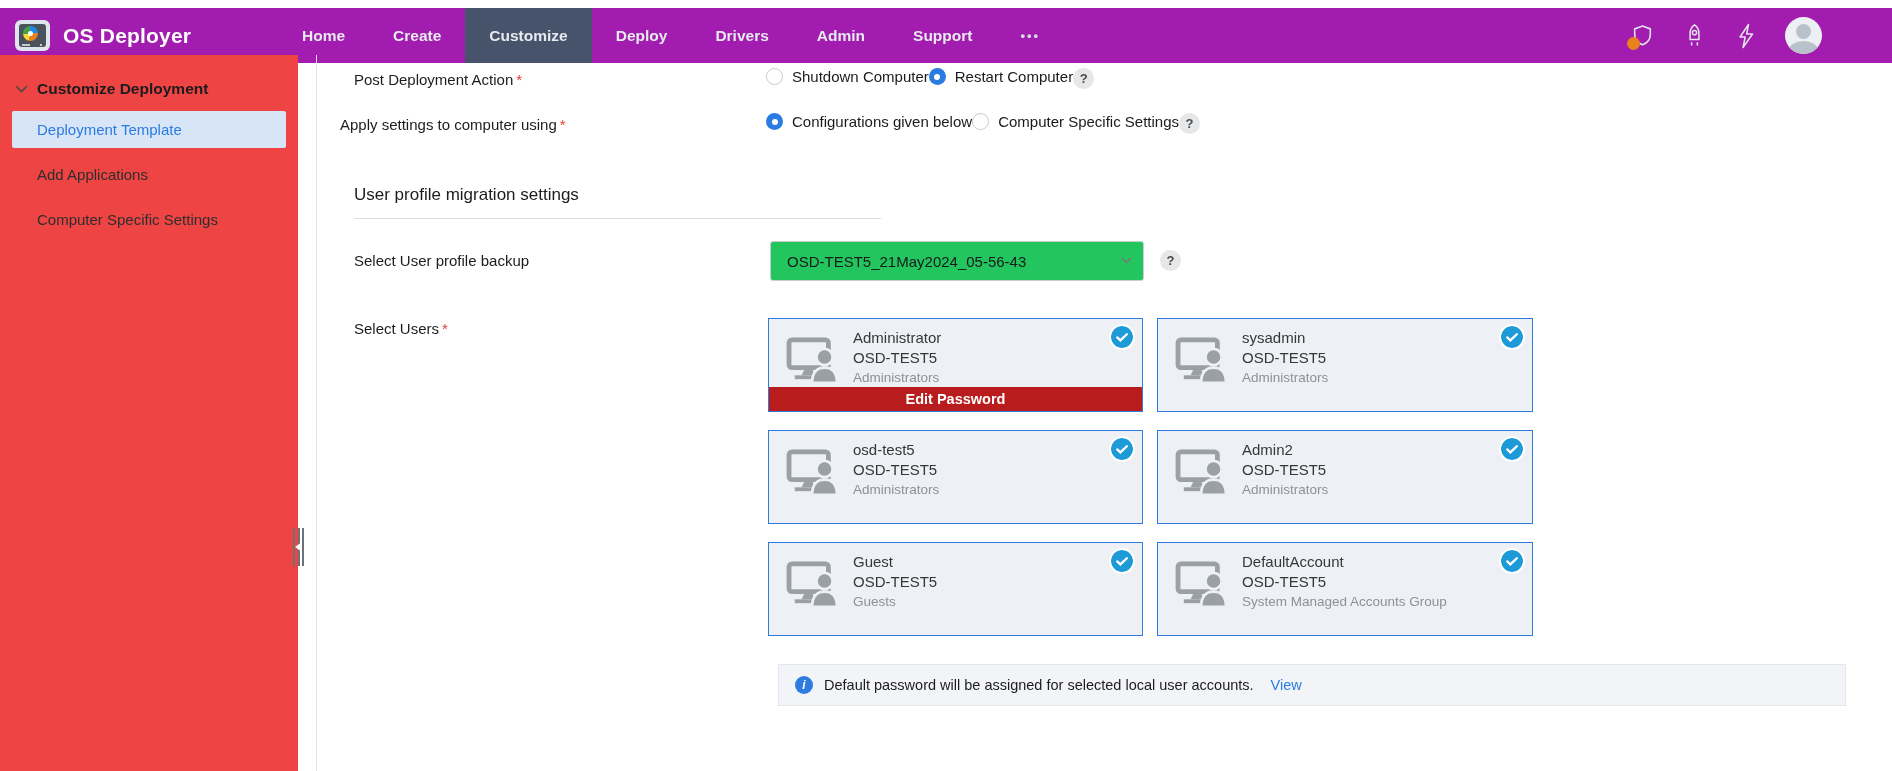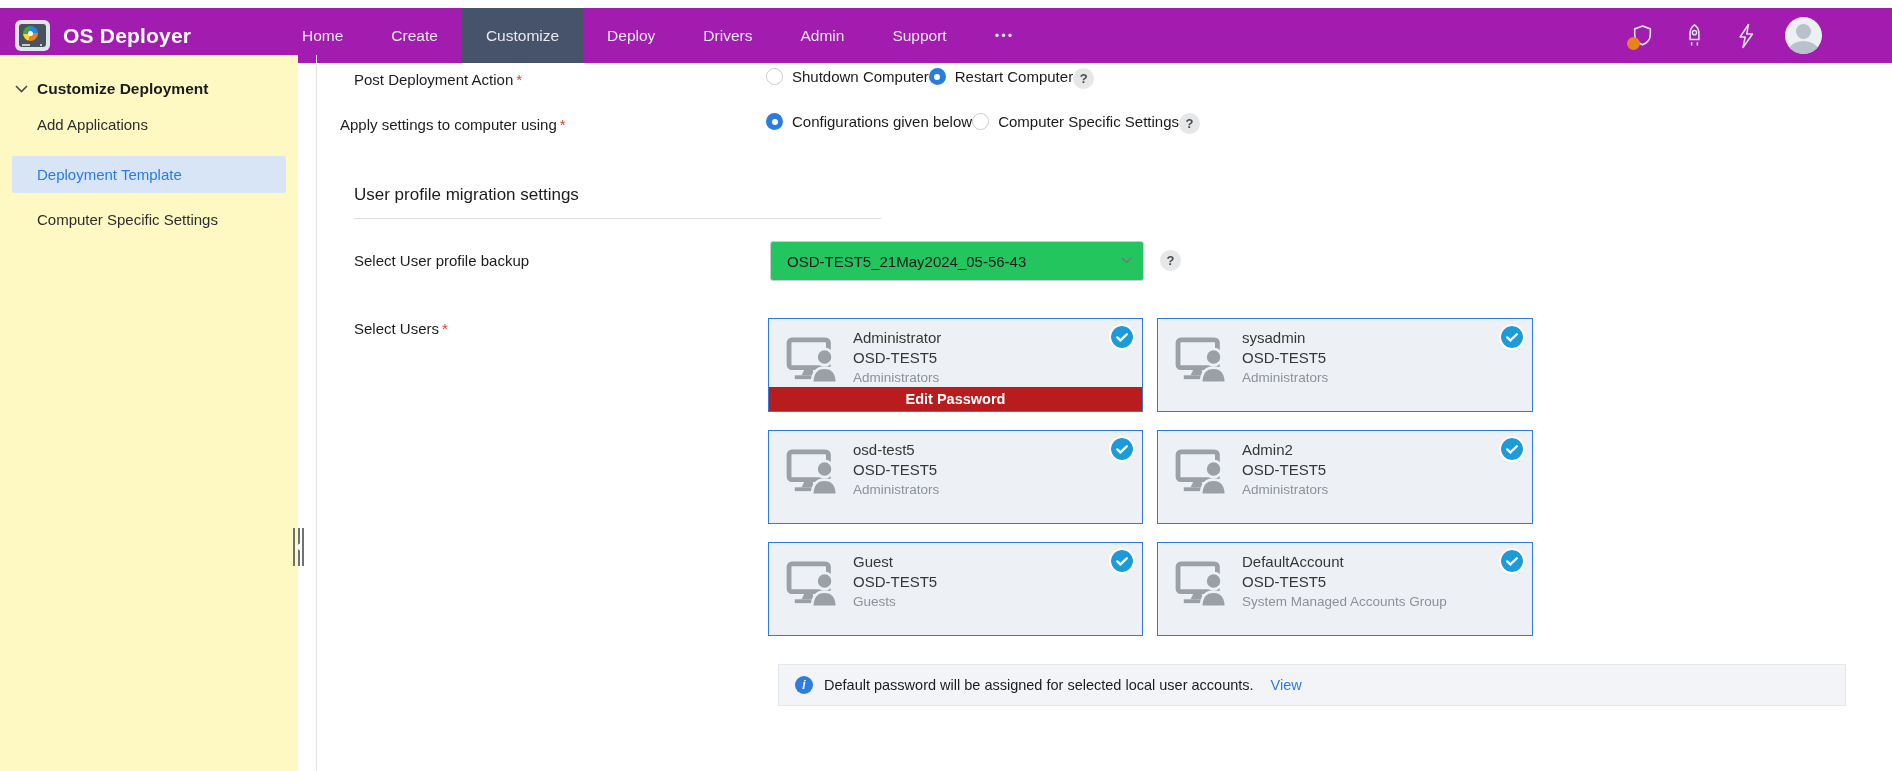--- a/index.html
+++ b/index.html
@@ -12,35 +12,35 @@
   .brand { display:flex; align-items:center; gap:13px; padding-left:15px; width:250px; cursor:pointer; }
   .logo { position:relative; width:35px; height:31px; background:#dfe5ec; border-radius:6px; }
   .logo .drive { position:absolute; left:4px; top:4px; width:27px; height:23px; background:#4c525c; border-radius:3px; }
   .logo .disc { position:absolute; left:8px; top:6px; width:15px; height:15px; border-radius:50%;
       background:conic-gradient(#1e88e5 0 25%, #e8821e 25% 55%, #fdd835 55% 75%, #43a047 75% 100%); }
   .logo .disc::after { content:""; position:absolute; left:5px; top:5px; width:5px; height:5px; border-radius:50%; background:#fff; }
   .logo .slot { position:absolute; left:7px; bottom:5px; width:8px; height:2px; background:#c7ccd3; }
   .logo .dot  { position:absolute; right:8px; bottom:5px; width:2px; height:2px; background:#c7ccd3; }
   .brand-title { color:#fff; font-size:21px; font-weight:bold; letter-spacing:.2px; }
   .menu { display:flex; align-items:stretch; margin-left:28px; }
-  .menu-item { display:flex; align-items:center; padding:10px 24px; color:#e7eaef; font-size:15.5px; cursor:pointer; }
+  .menu-item { display:flex; align-items:center; padding:10px 24px; color:#e7eaef; font-size:15.5px; cursor:pointer;font-weight:bold; }
   .menu-item.active { background:#46536B; }
   .menu-item.more { font-size:13px; letter-spacing:2px; color:#d6dbe2; }
   .nav-right { margin-left:auto; display:flex; align-items:center; gap:26px; padding-right:18px; }
   .nav-icon { position:relative; width:26px; height:26px; display:flex; align-items:center; justify-content:center; cursor:pointer; }
   .nav-icon svg { display:block; }
   .badge-dot { position:absolute; left:-2px; bottom:-1px; width:13px; height:13px; border-radius:50%; background:#E8821E; }
   .avatar { width:37px; height:37px; border-radius:50%; background:#eceff3; position:relative; overflow:hidden; cursor:pointer; }
   .avatar .head { position:absolute; left:11px; top:7px; width:15px; height:15px; border-radius:50%; background:#b9c1cb; }
   .avatar .bust { position:absolute; left:4px; top:24px; width:29px; height:18px; border-radius:50% 50% 0 0; background:#b9c1cb; }
   .apps-grid { display:grid; grid-template-columns:repeat(3,5px); grid-template-rows:repeat(3,5px); gap:3.5px; }
   .apps-grid span { background:#e3e7ed; }
 
   
-  .sidebar { position:absolute; left:0; top:55px; bottom:0; width:298px; background:#fef9c3; }
+  .sidebar { position:absolute; left:0; top:55px; bottom:0; width:298px; background:#ef4444; }
   .side-head { display:flex; align-items:center; gap:9px; padding:25px 0 0 15px; cursor:pointer; }
   .side-head .lbl { font-size:15.5px; font-weight:bold; color:#1c1c1c; }
   .side-item { height:37px; line-height:37px; font-size:15px; color:#2e2e2e; padding-left:37px; cursor:pointer; }
   .side-item.selected { margin:13px 12px 0 12px; padding-left:25px; background:#d7e5f7; color:#2b7ce2; border-radius:2px; }
   .side-item.plain { margin-top:8px; }
   .v-divider { position:absolute; left:316px; top:55px; bottom:0; width:1px; background:#e2e4e7; }
   .resize-grip { position:absolute; left:293px; top:528px; width:13px; height:38px; cursor:col-resize;
       background:repeating-linear-gradient(90deg,#6e7277 0 2px,transparent 2px 4.5px); }
   .resize-grip::after { content:""; position:absolute; left:2px; top:14px; border-top:5px solid transparent;
       border-bottom:5px solid transparent; border-right:7px solid #fff; }
@@ -146,22 +146,22 @@
     </div>
   </div>
 
   <div class="sidebar">
     <div class="side-head">
       <svg width="13" height="8" viewBox="0 0 13 8">
           <path d="M1 1l5.5 5.5L12 1" fill="none" stroke="#4a4a4a" stroke-width="1.6"></path>
         </svg>
       <span class="lbl">Customize Deployment</span>
     </div>
+    <div class="side-item selected">Deployment Template</div>
     <div class="side-item plain">Add Applications</div>
-    <div class="side-item selected">Deployment Template</div>
     <div class="side-item plain">Computer Specific Settings</div>
   </div>
   <div class="v-divider"></div>
   <div class="resize-grip"></div>
 
   <div class="field-label" style="left:354px; top:71px;">
     <span>Post Deployment Action</span><span class="req">*</span>
   </div>
   <div class="radio-row" style="left:766px; top:68px;">
     <div class="radio-opt">

